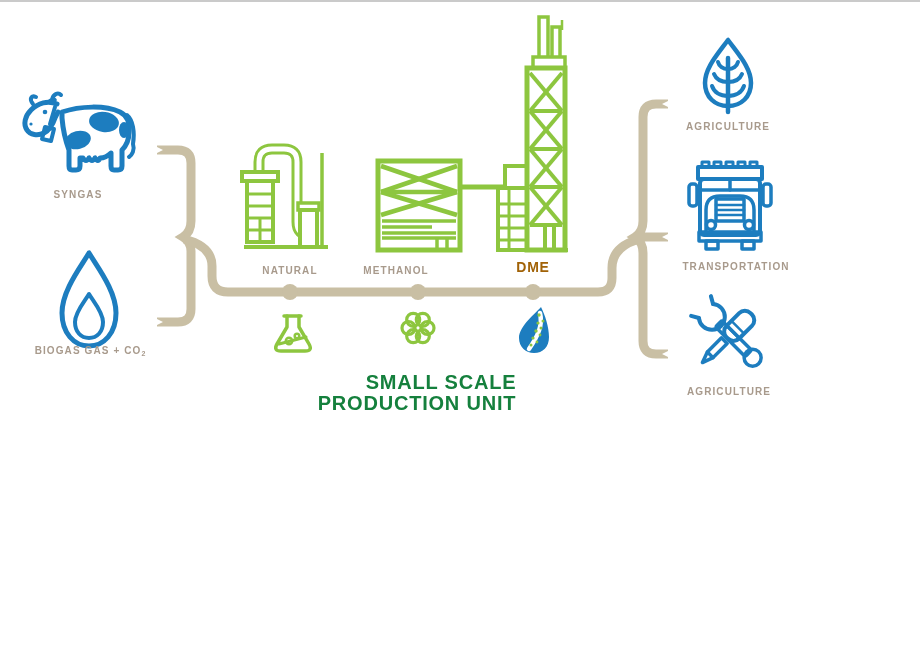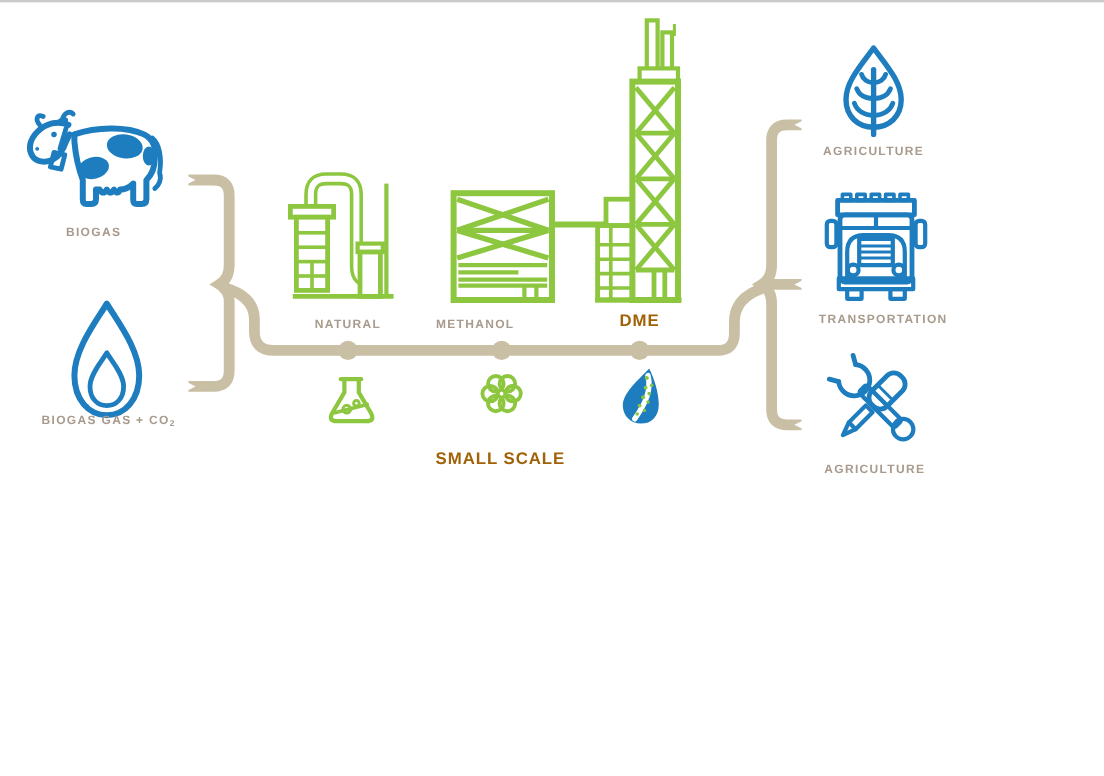--- a/index.html
+++ b/index.html
@@ -10,22 +10,22 @@
   #art{position:absolute;left:0;top:0;}
   .lbl{
     position:absolute;transform:translateX(-50%);
     font-size:10px;font-weight:bold;letter-spacing:1.1px;
     color:#a89a8c;white-space:nowrap;
   }
   .lbl sub,.lbl .subn{font-size:7px;vertical-align:-2px;letter-spacing:0;}
   .lbl-blue{color:#a16207;font-size:14px;letter-spacing:0.8px;font-weight:800;}
   .title{
     position:absolute;transform:translateX(-50%);
-    font-size:14px;font-weight:bold;letter-spacing:0.8px;line-height:21px;
-    color:#a16207;text-align:right;white-space:nowrap;
+    font-size:20px;font-weight:bold;letter-spacing:0.8px;line-height:21px;
+    color:#15803d;text-align:right;white-space:nowrap;
   }
 </style>
 </head>
 <body>
 
 <div id="canvas">
 
   <svg id="art" width="920" height="647" viewBox="0 0 920 647">
 
     <rect x="0" y="0" width="920" height="2" fill="#cacaca"></rect>
@@ -245,33 +245,34 @@
       <g transform="rotate(-45 730 335)">
         <path d="M 702,331 L 691,335 L 702,339" stroke-width="3.5"></path>
         <rect x="702" y="331" width="20" height="8" stroke-width="3.5"></rect>
         <rect x="726" y="326" width="34" height="18" rx="8" stroke-width="4"></rect>
         <line x1="734" y1="326" x2="734" y2="344" stroke-width="2.5"></line>
         <line x1="741" y1="326" x2="741" y2="344" stroke-width="2.5"></line>
       </g>
     </g>
   </svg>
 
-  <div class="lbl" style="left:78px;top:189px">BIOGAS</div>
+  <div class="lbl" style="left:78px;top:189px">SYNGAS</div>
 
   <div class="lbl" style="left:90px;top:345px"><span>BIOGAS GAS + CO</span><span class="subn">2</span></div>
 
   <div class="lbl" style="left:290px;top:265px">NATURAL</div>
 
   <div class="lbl" style="left:396px;top:265px">METHANOL</div>
 
   <div class="lbl lbl-blue" style="left:533px;top:259px">DME</div>
 
   <div class="lbl" style="left:728px;top:121px">AGRICULTURE</div>
 
   <div class="lbl" style="left:736px;top:261px">TRANSPORTATION</div>
 
   <div class="lbl" style="left:729px;top:386px">AGRICULTURE</div>
 
   <div class="title" style="left:417px;top:372px">
     <div>SMALL SCALE</div>
+    <div>PRODUCTION UNIT</div>
   </div>
 
 </div>
 
 </body></html>

